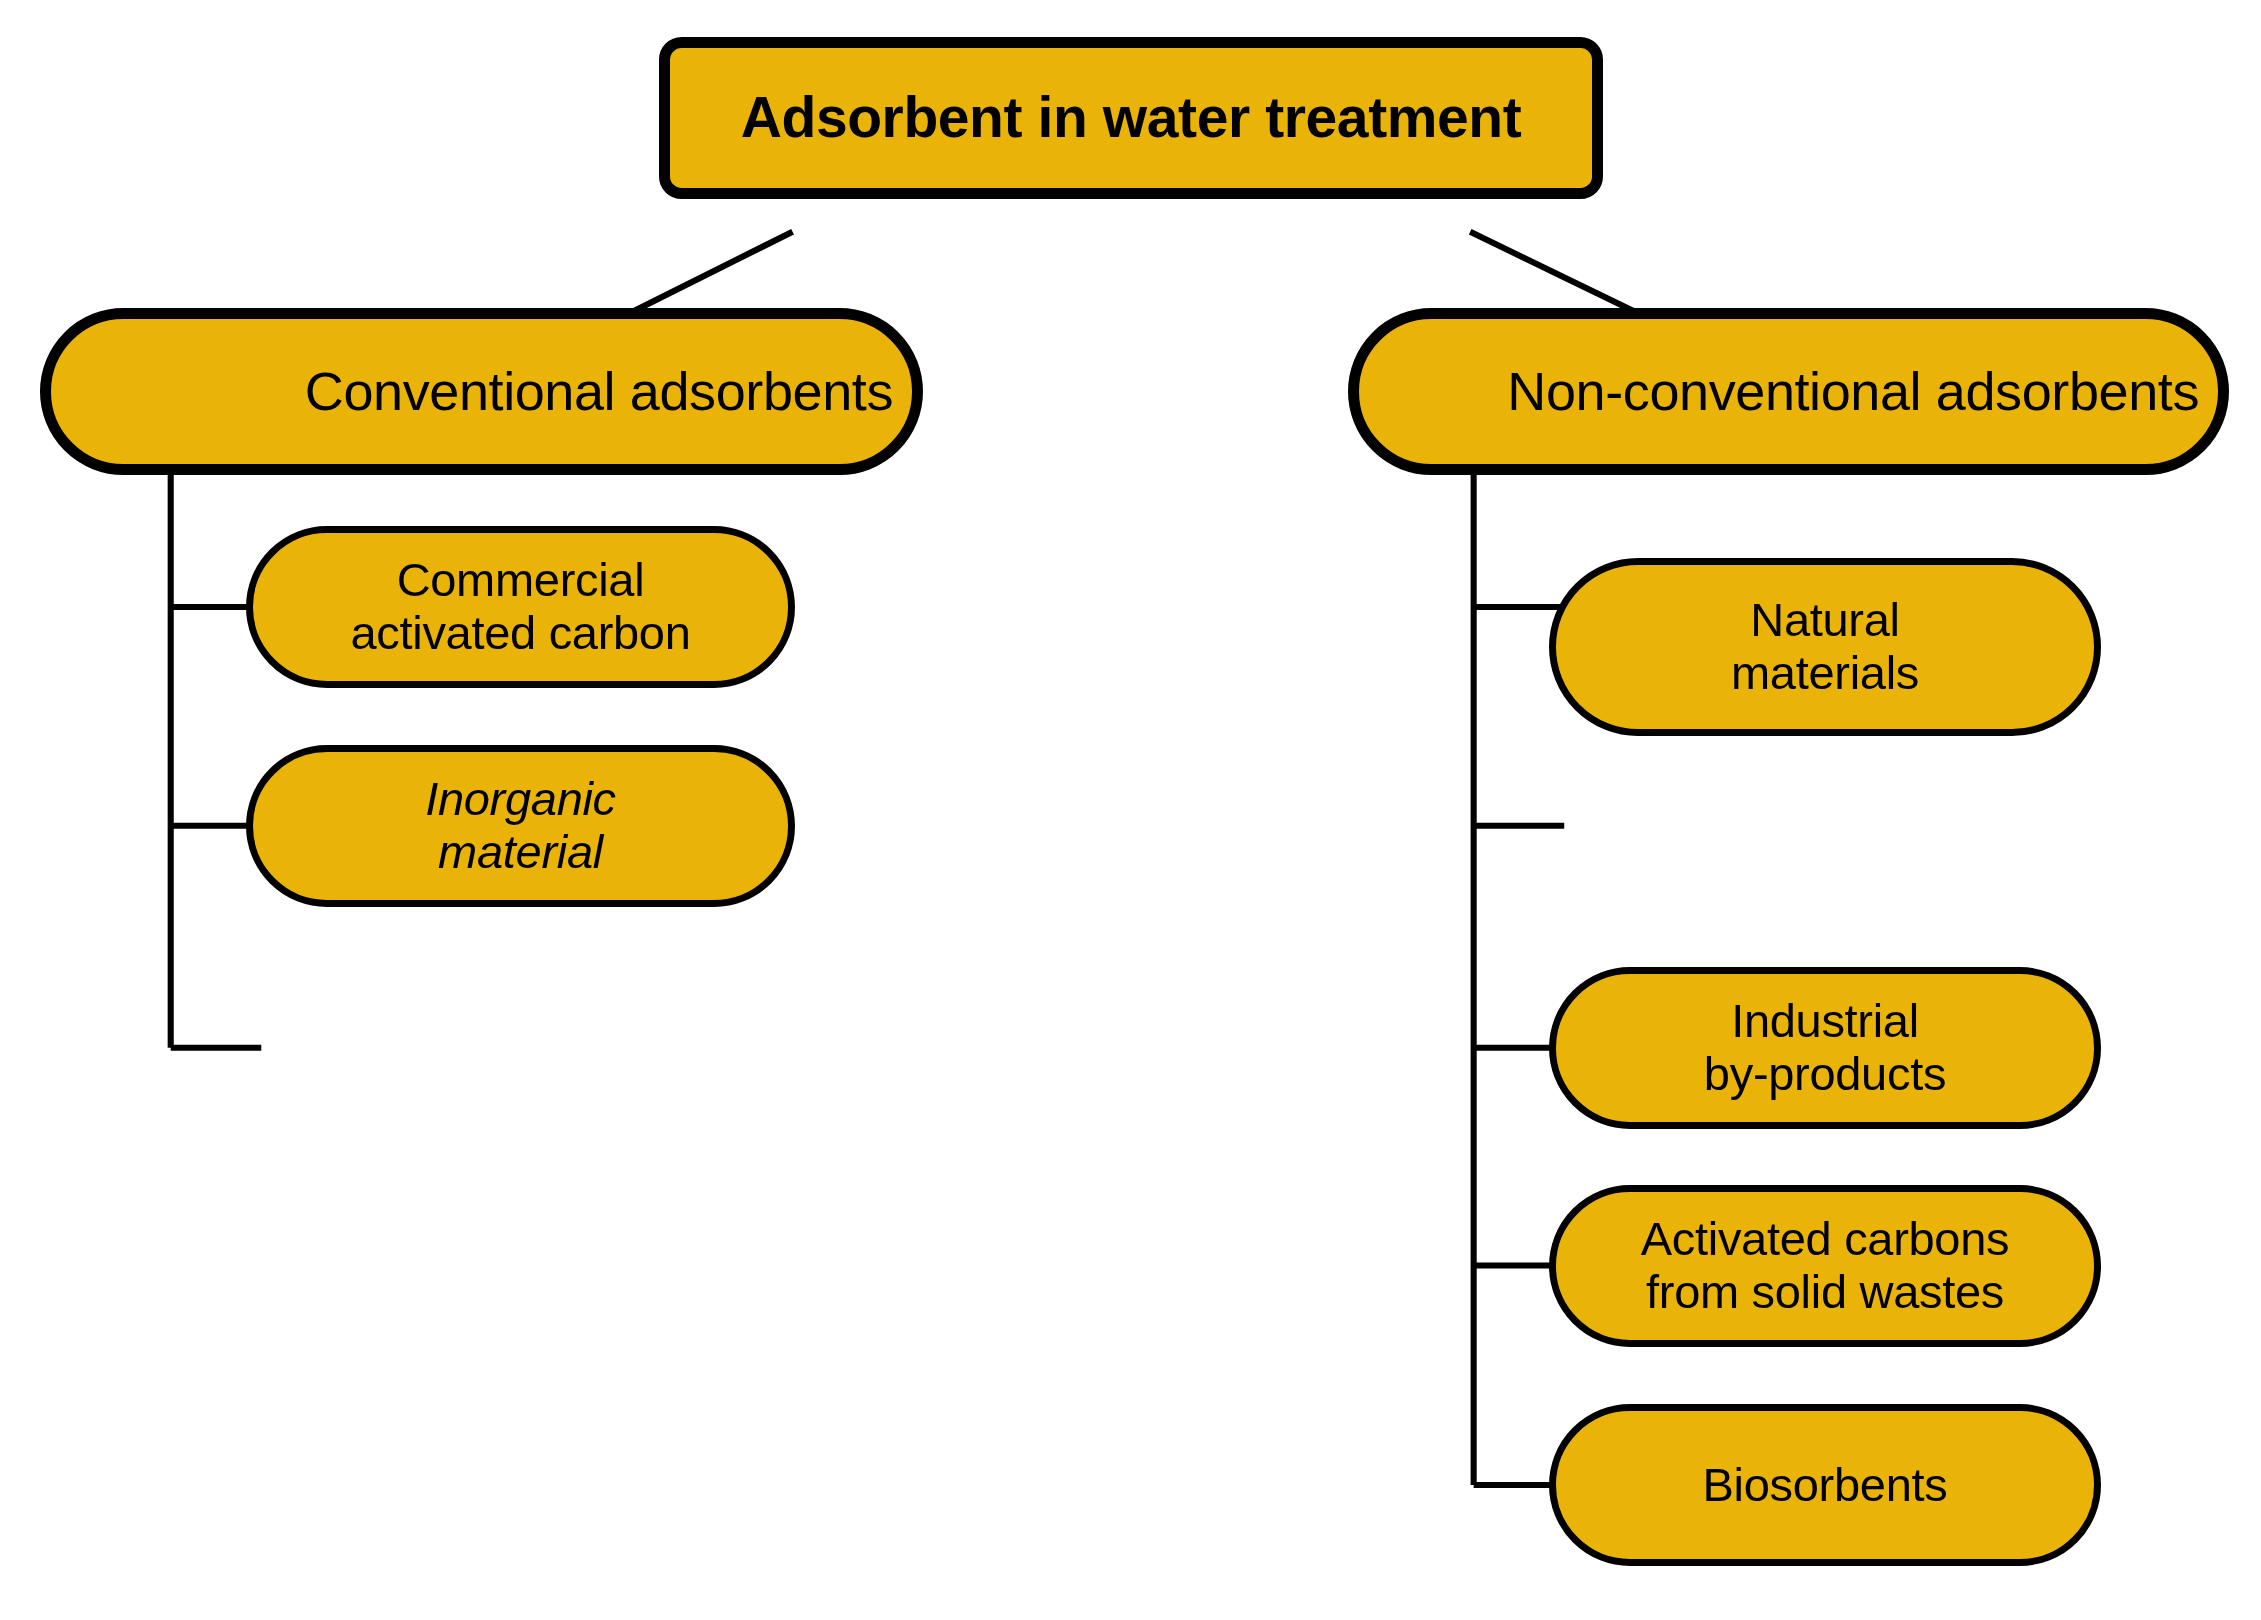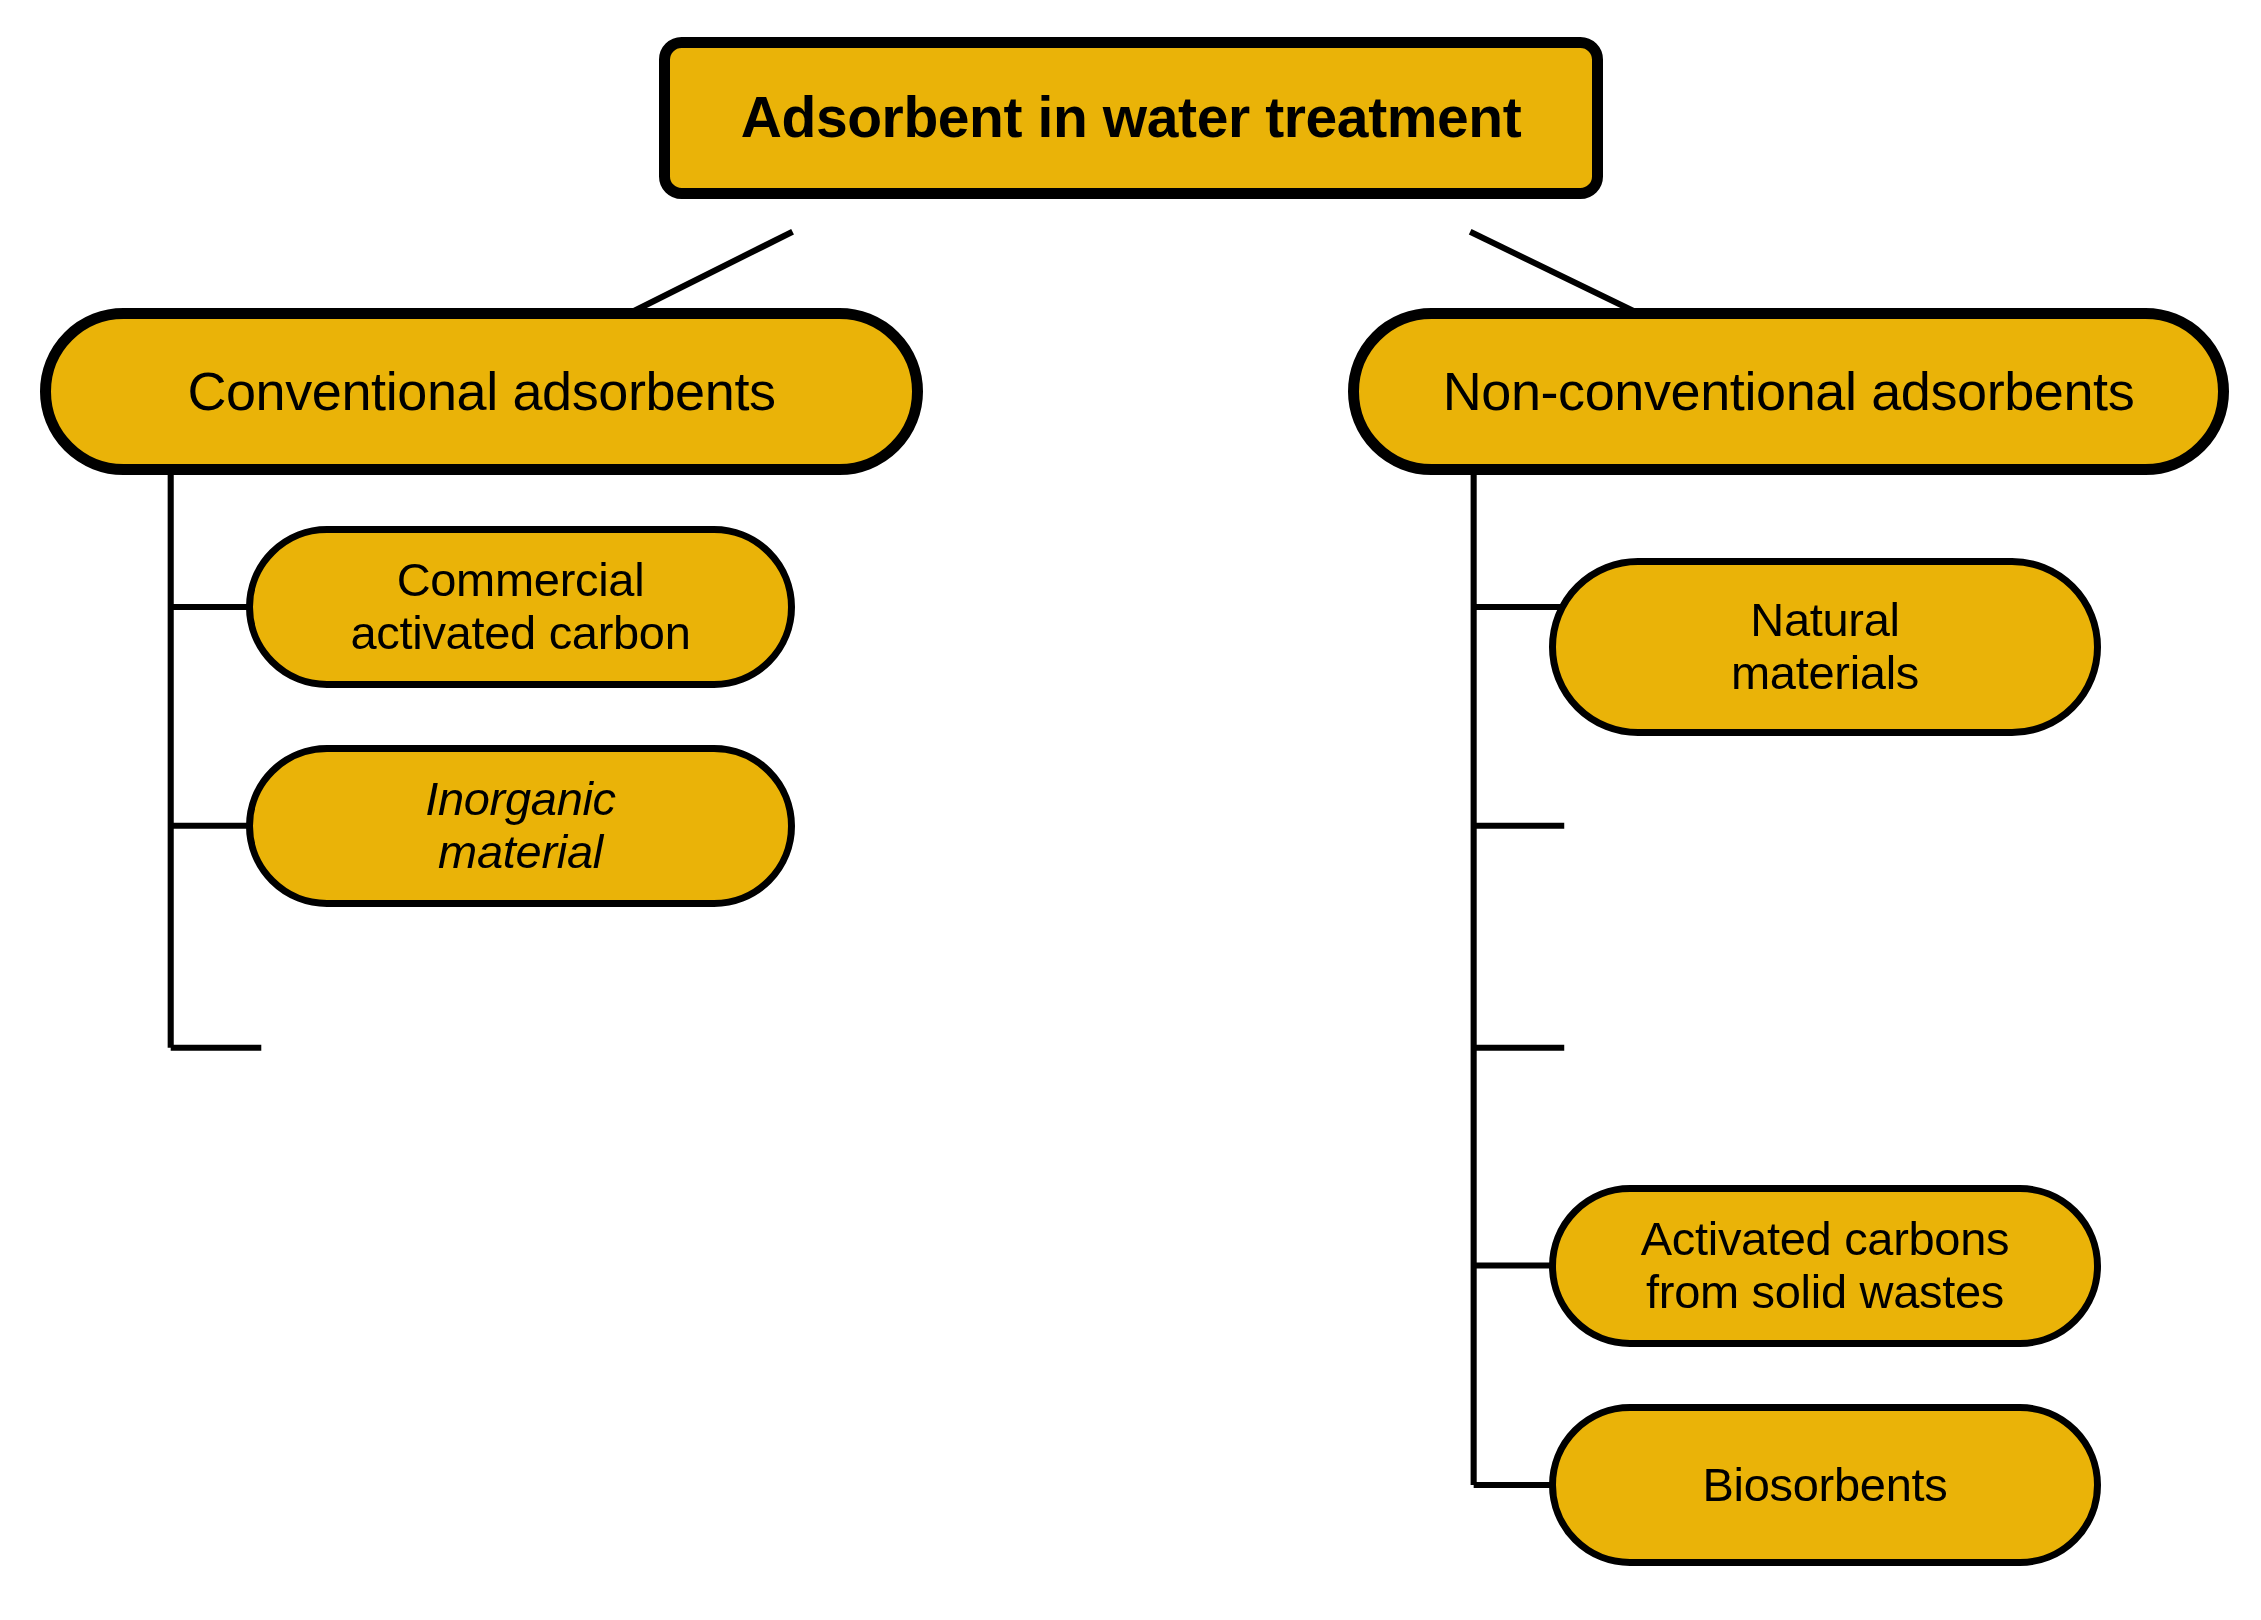--- a/index.html
+++ b/index.html
@@ -46,20 +46,21 @@
     font-size: 57px;
     letter-spacing: -0.4px;
     font-stretch: condensed;
   }
   .node-branch {
     border-width: 11.3px;
     border-radius: 870px;
     font-weight: normal;
     font-size: 54px;
     letter-spacing: -0.4px;
+    justify-content: flex-end;
   }
   .node-leaf {
     border-width: 7.8px;
     border-radius: 870px;
     font-weight: normal;
     font-size: 47px;
     letter-spacing: -0.3px;
   }
   .node-label {
     display: block;
@@ -113,20 +114,24 @@
 material</span>
   </div>
 
 
   <div class="node node-leaf" style="left:1549px; top:526px; width:552px; height:178px;margin-top:32px;">
     <span class="node-label">Natural
 materials</span>
   </div>
 
 
+  <div class="node node-leaf" style="left:1549px; top:967px; width:552px; height:162px;">
+    <span class="node-label">Industrial
+by-products</span>
+  </div>
 
   <div class="node node-leaf" style="left:1549px; top:1185px; width:552px; height:162px;">
     <span class="node-label">Activated carbons
 from solid wastes</span>
   </div>
 
   <div class="node node-leaf" style="left:1549px; top:1404px; width:552px; height:162px;">
     <span class="node-label">Biosorbents</span>
   </div>
 

